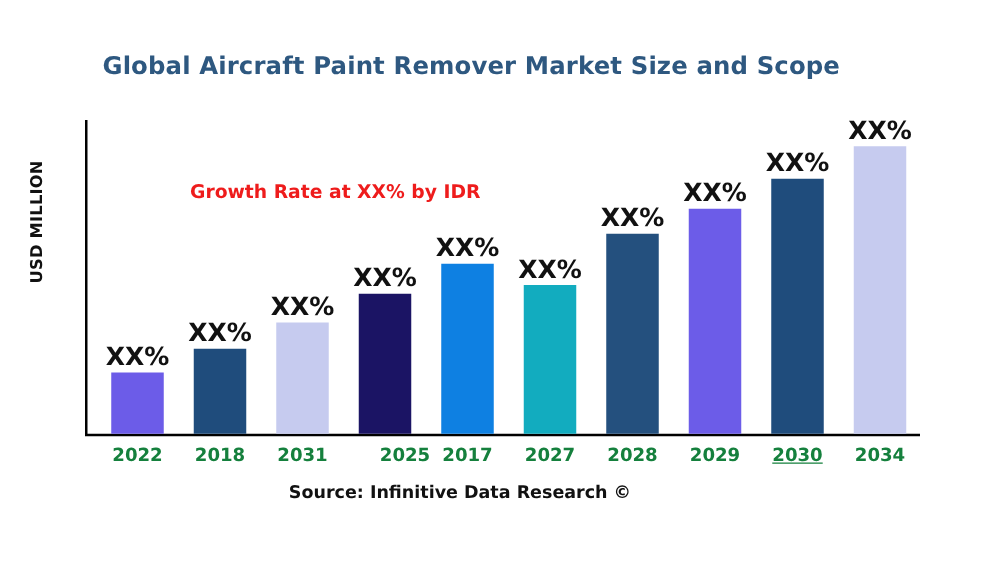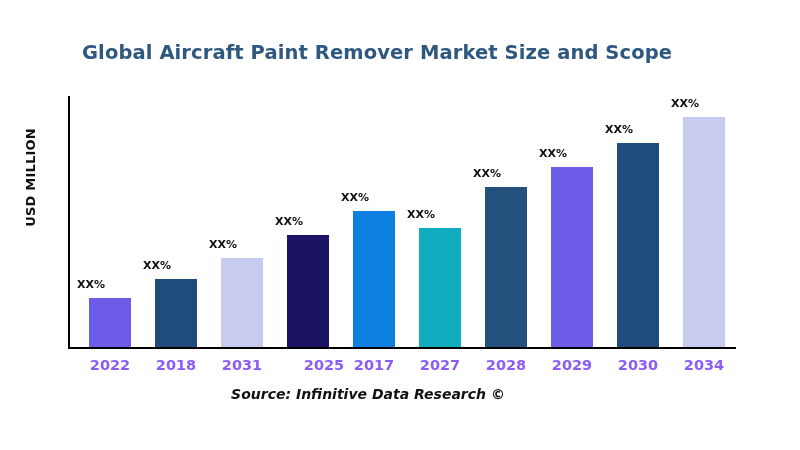--- a/index.html
+++ b/index.html
@@ -92,36 +92,36 @@
   .bar {
     position: absolute;
     bottom: 0;
     left: 12px;
     width: 42px;
   }
   .bar-value-label {
     position: absolute;
     left: 0;
     width: 66px;
-    text-align: left;
-    font-size: 11px;
+    text-align: center;
+    font-size: 20px;
     font-weight: bold;
     color: #111111;
     line-height: 16px;
   }
 
   
   .x-tick-label {
     position: absolute;
     top: 356px;
     width: 66px;
     text-align: center;
     font-size: 14.5px;
     font-weight: bold;
-    color: #8b5cf6;
+    color: #15803d;
     line-height: 18px;
   }
 
   
   #growth-annotation {
     position: absolute;
     left: 152px;
     top: 143px;
     font-size: 15px;
     font-weight: bold;
@@ -134,34 +134,34 @@
   #source-note {
     position: absolute;
     left: 0px;
     top: 385px;
     width: 736px;
     text-align: center;
     font-size: 14px;
     font-weight: bold;
     color: #111111;
     line-height: 18px;
-    font-style: italic;
   }
 </style>
 </head>
 <body>
 
 <div id="chart-root">
 
   <div id="chart-title">Global Aircraft Paint Remover Market Size and Scope</div>
 
   <div id="y-axis-title">
     <span>USD MILLION</span>
   </div>
 
+  <div id="growth-annotation">Growth Rate at XX% by IDR</div>
 
   <div id="plot-area">
     <div id="y-axis-line"></div>
     <div id="x-axis-line"></div>
     <div id="bars-container">
         <div class="bar-group" style="left: 9px;">
           <div class="bar" style="height: 49px; background: rgb(108, 92, 232);"></div>
           <div class="bar-value-label" style="bottom: 54px;">XX%</div>
         </div>
         <div class="bar-group" style="left: 75px;">
@@ -205,19 +205,19 @@
 
   <div id="x-tick-container">
       <div class="x-tick-label" style="left: 77px;">2022</div>
       <div class="x-tick-label" style="left: 143px;">2018</div>
       <div class="x-tick-label" style="left: 209px;">2031</div>
       <div class="x-tick-label" style="left: 291px;">2025</div>
       <div class="x-tick-label" style="left: 341px;">2017</div>
       <div class="x-tick-label" style="left: 407px;">2027</div>
       <div class="x-tick-label" style="left: 473px;">2028</div>
       <div class="x-tick-label" style="left: 539px;">2029</div>
-      <div class="x-tick-label" style="left: 605px;">2030</div>
+      <div class="x-tick-label" style="left: 605px; text-decoration: underline;">2030</div>
       <div class="x-tick-label" style="left: 671px;">2034</div>
     </div>
 
   <div id="source-note">Source: Infinitive Data Research ©</div>
 
 </div>
 
 </body></html>

